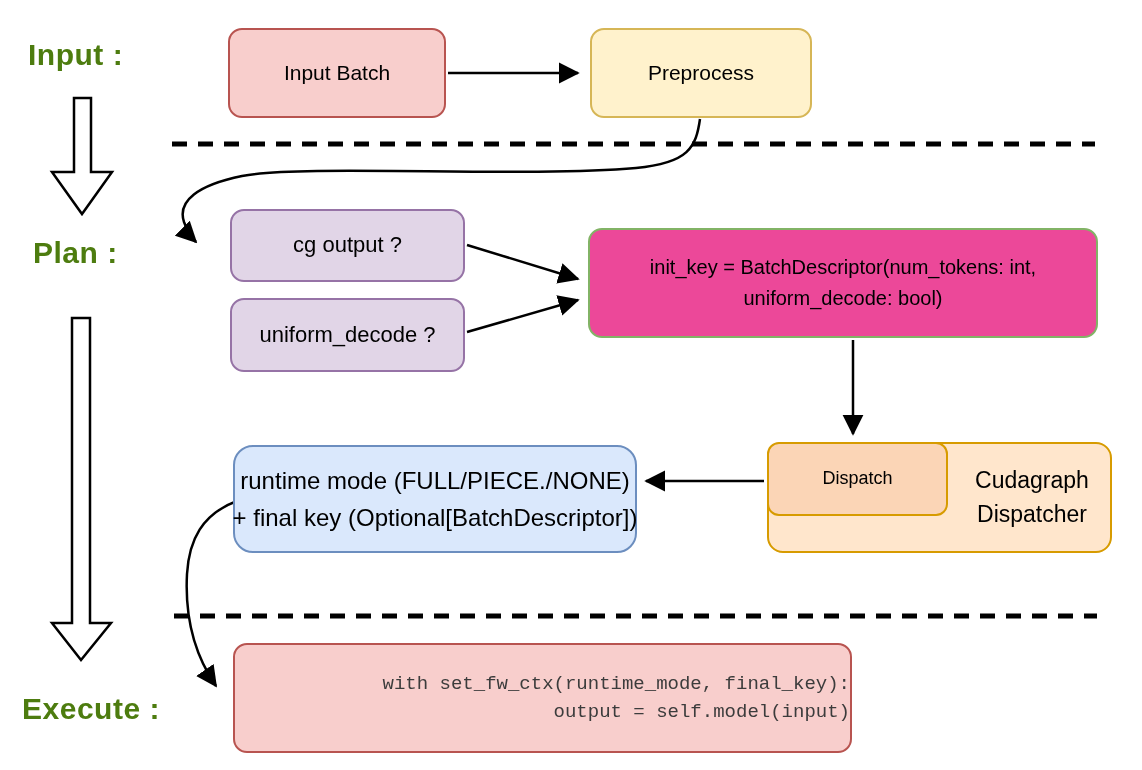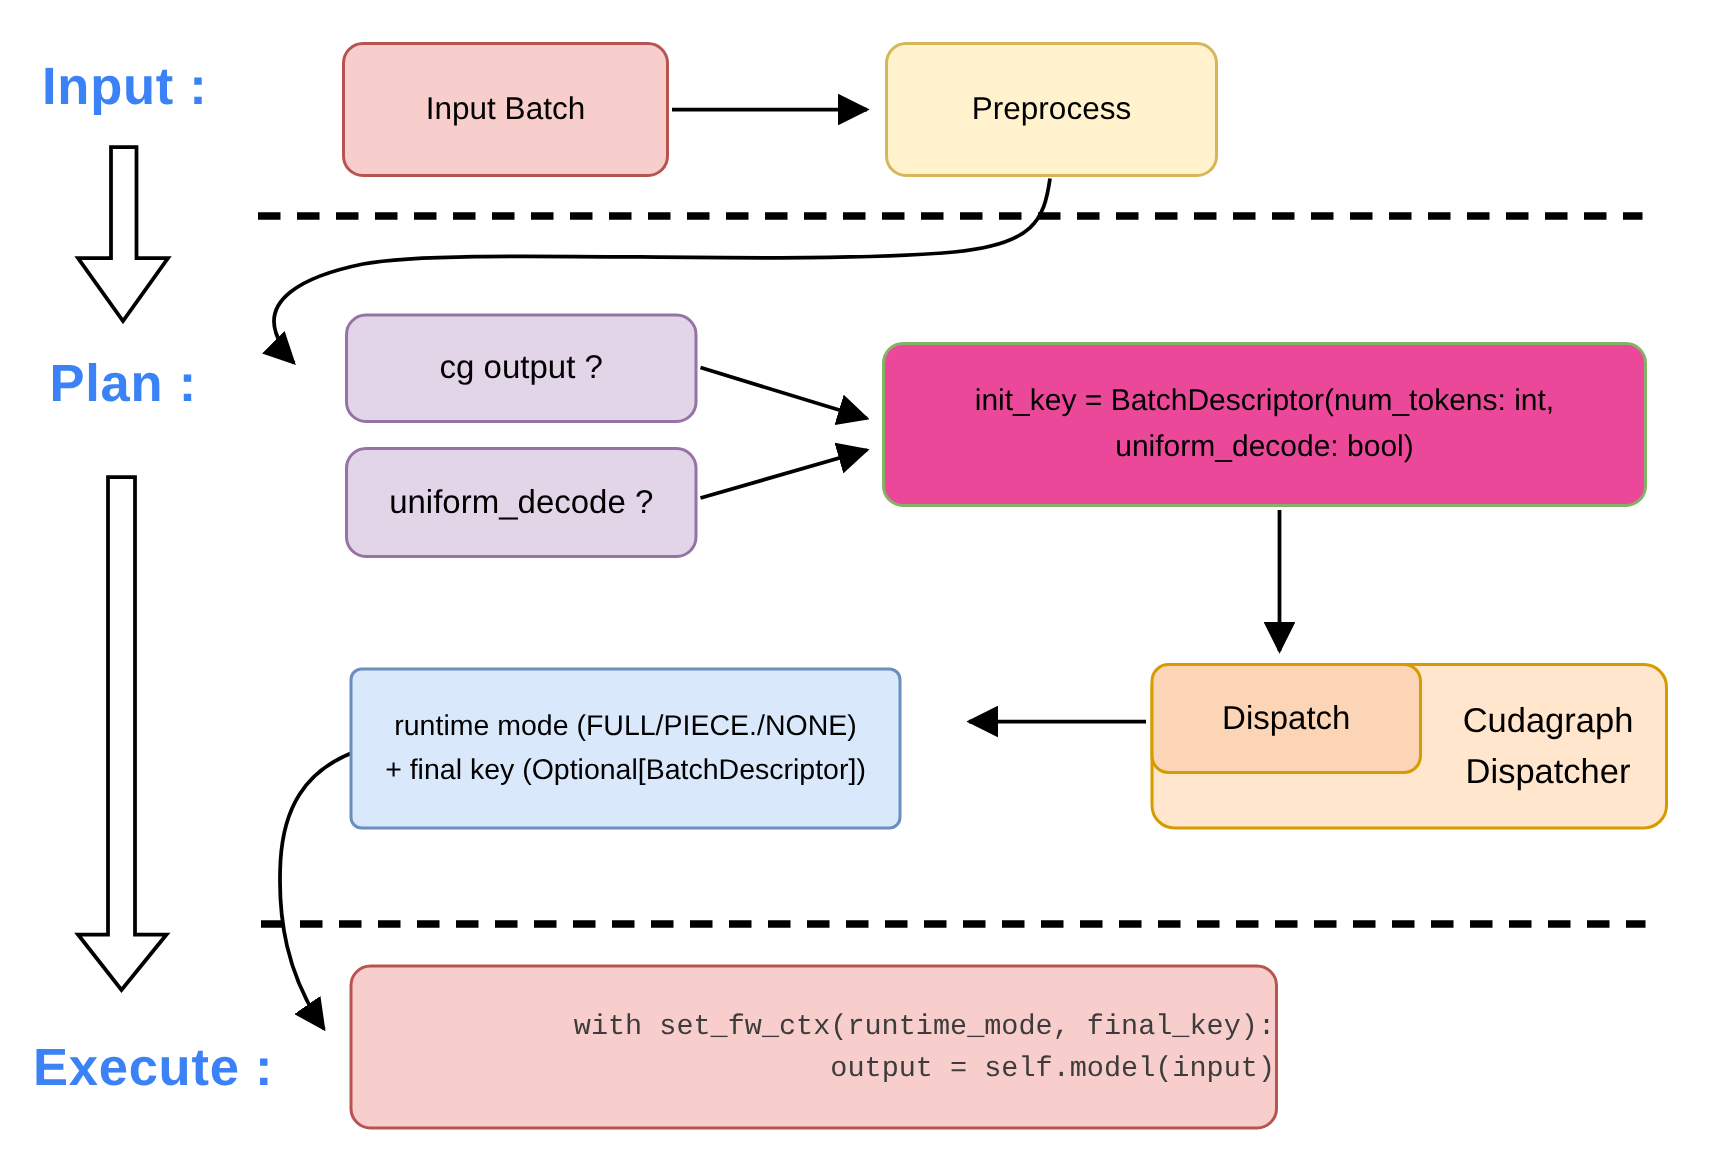--- a/index.html
+++ b/index.html
@@ -12,22 +12,22 @@
     overflow: hidden;
   }
   #links {
     position: absolute;
     left: 0; top: 0;
     width: 1142px; height: 770px;
   }
   .stage-label {
     position: absolute;
     font-weight: bold;
-    font-size: 35px;
-    color: #3b82f6;
+    font-size: 30px;
+    color: #4d7c0f;
     white-space: nowrap;
     letter-spacing: 0.5px;
   }
   .node {
     position: absolute;
     border: 2px solid #000;
     border-radius: 14px;
     display: flex;
     flex-direction: column;
     align-items: center;
@@ -46,23 +46,23 @@
   #node-cudagraph     { left: 767px; top: 442px; width: 345px; height: 111px; font-size: 23px; border-radius: 16px; }
   #node-cudagraph-label {
     position: absolute;
     left: 183px; top: 0; width: 160px; height: 107px;
     display: flex; flex-direction: column;
     align-items: center; justify-content: center;
     line-height: 1.45;
   }
   #node-dispatch {
     left: 767px; top: 442px; width: 181px; height: 74px;
-    font-size: 22px; border-radius: 12px;
+    font-size: 18px; border-radius: 12px;
   }
-  #node-runtime-mode  { left: 233px; top: 445px; width: 368px; height: 108px; font-size: 19px; border-radius: 8px; }
+  #node-runtime-mode  { left: 233px; top: 445px; width: 404px; height: 108px; font-size: 24px; border-radius: 20px; }
   #node-execute-code  {
     left: 233px; top: 643px; width: 619px; height: 110px;
     font-size: 19px;
     font-family: "Liberation Mono", "DejaVu Sans Mono", monospace;
     align-items: flex-end;
     text-align: left;
     padding-left: 10px;
     line-height: 1.5;
   }
 </style>

